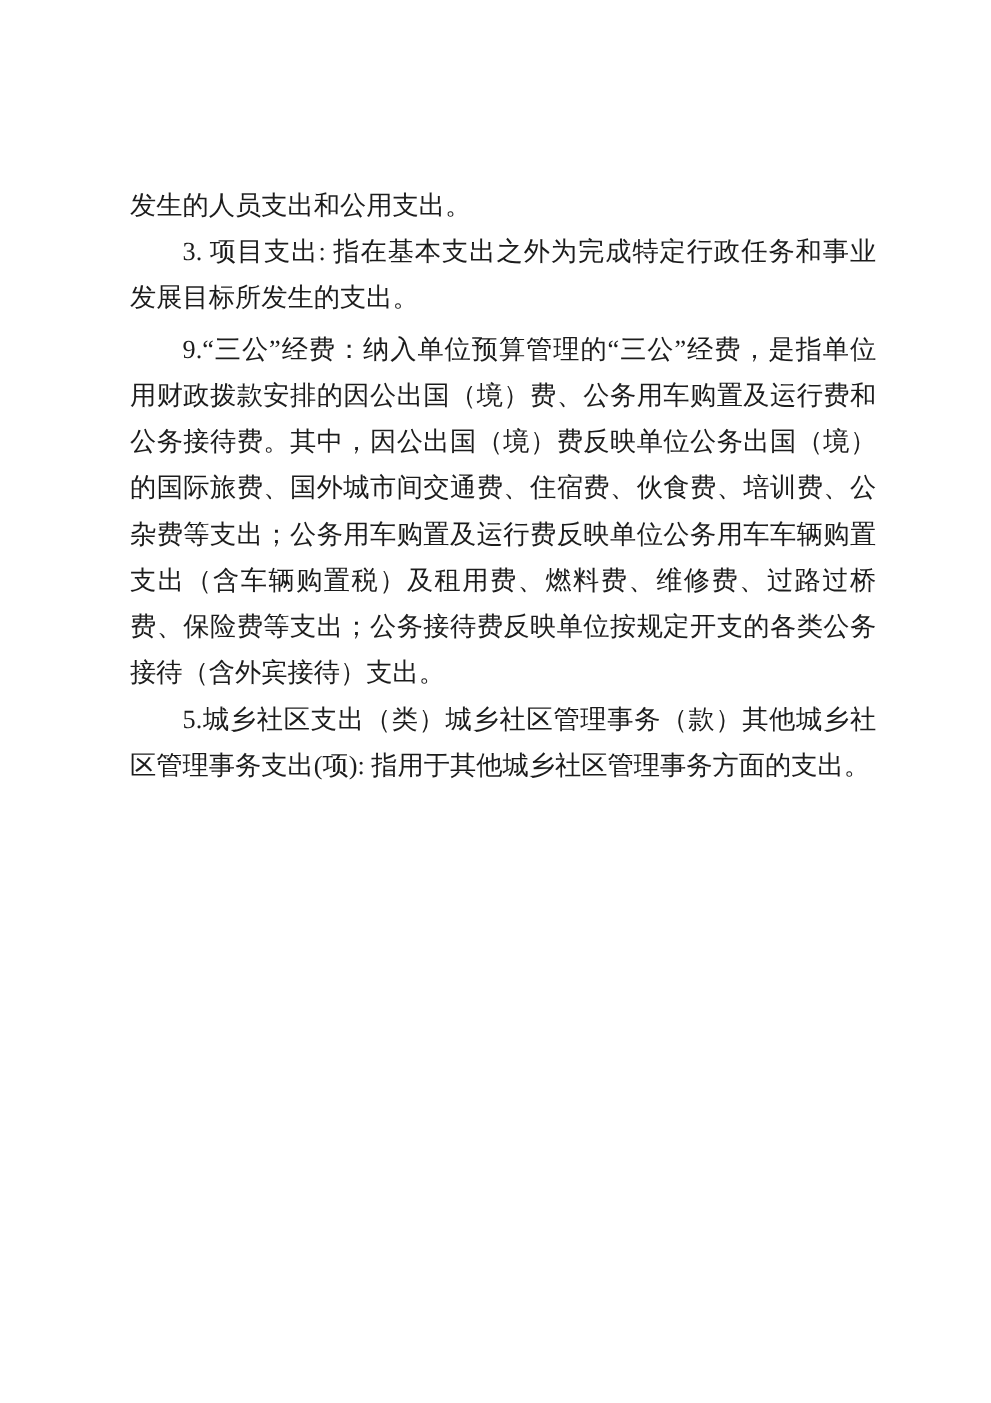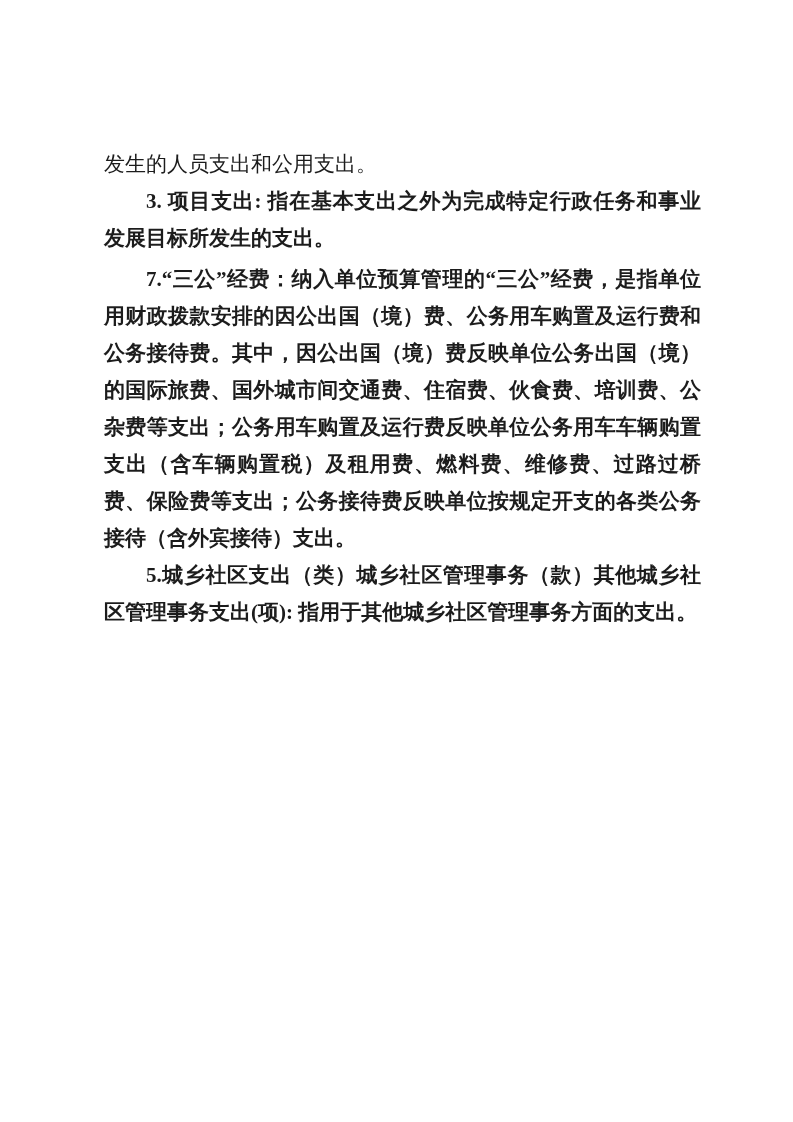--- a/index.html
+++ b/index.html
@@ -26,21 +26,20 @@
     text-align: justify;
     text-justify: inter-character;
     font-kerning: none;
   }
   .para {
     margin: 0;
     padding: 0;
   }
   .indent {
     text-indent: 2em;
-    font-weight: bold;
   }
   .gap-sm {
     margin-top: 4px;
   }
   .gap {
   }
   .page-number {
     position: absolute;
     left: 612px;
     top: 1037px;
@@ -50,17 +49,17 @@
     white-space: pre;
   }
 </style>
 </head>
 <body>
 
 <div class="page">
   <div class="text-block">
     <p class="para">发生的人员支出和公用支出。</p>
     <p class="para indent">3. 项目支出: 指在基本支出之外为完成特定行政任务和事业发展目标所发生的支出。</p>
-    <p class="para indent gap-sm">7.“三公”经费：纳入单位预算管理的“三公”经费，是指单位用财政拨款安排的因公出国（境）费、公务用车购置及运行费和公务接待费。其中，因公出国（境）费反映单位公务出国（境）的国际旅费、国外城市间交通费、住宿费、伙食费、培训费、公杂费等支出；公务用车购置及运行费反映单位公务用车车辆购置支出（含车辆购置税）及租用费、燃料费、维修费、过路过桥费、保险费等支出；公务接待费反映单位按规定开支的各类公务接待（含外宾接待）支出。</p>
+    <p class="para indent gap-sm">9.“三公”经费：纳入单位预算管理的“三公”经费，是指单位用财政拨款安排的因公出国（境）费、公务用车购置及运行费和公务接待费。其中，因公出国（境）费反映单位公务出国（境）的国际旅费、国外城市间交通费、住宿费、伙食费、培训费、公杂费等支出；公务用车购置及运行费反映单位公务用车车辆购置支出（含车辆购置税）及租用费、燃料费、维修费、过路过桥费、保险费等支出；公务接待费反映单位按规定开支的各类公务接待（含外宾接待）支出。</p>
     <p class="para indent gap">5.城乡社区支出（类）城乡社区管理事务（款）其他城乡社区管理事务支出(项): 指用于其他城乡社区管理事务方面的支出。</p>
   </div>
   <div class="page-number">– 11 –</div>
 </div>
 
 </body></html>

